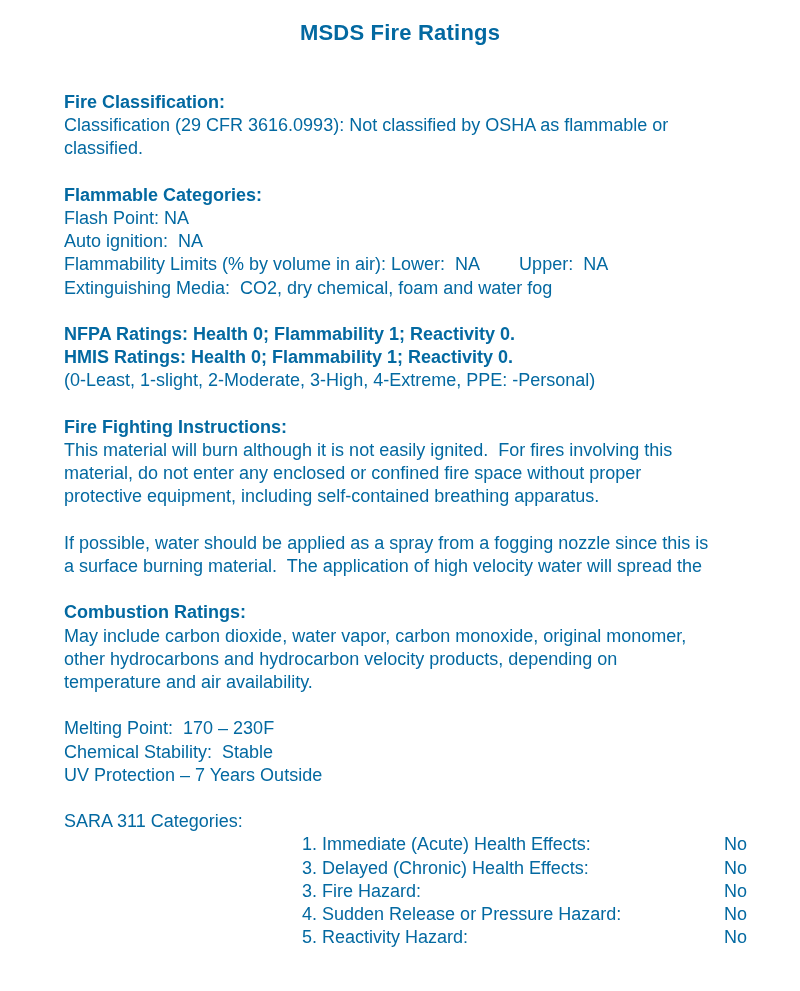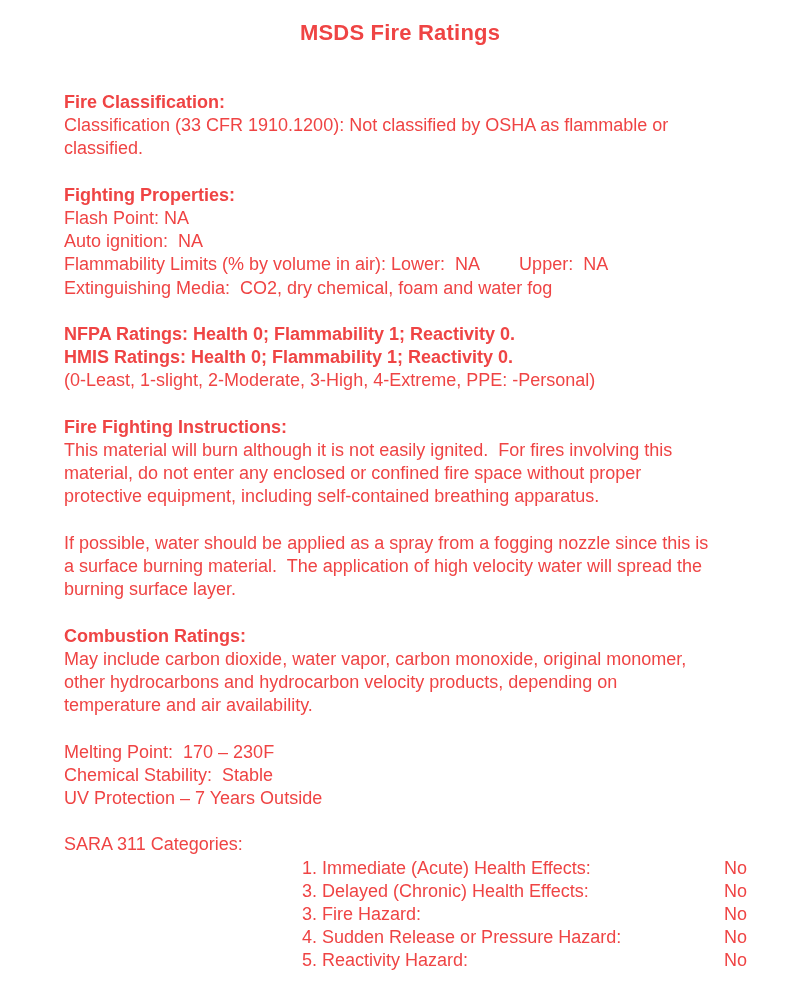--- a/index.html
+++ b/index.html
@@ -5,21 +5,21 @@
   html, body {
     margin: 0;
     padding: 0;
     background: #ffffff;
   }
   .page {
     position: relative;
     width: 800px;
     height: 991px;
     background: #ffffff;
-    color: #ef4444;
+    color: #0369a1;
     font-family: "Liberation Sans", sans-serif;
     overflow: hidden;
   }
   .title {
     margin: 0;
     padding-top: 19px;
     font-size: 22px;
     line-height: 27px;
     font-weight: bold;
     text-align: center;
@@ -43,26 +43,26 @@
 <body>
 
 <div class="page">
 
   <h1 class="title">MSDS Fire Ratings</h1>
 
   <div class="content">
 
     <section class="sec first">
       <div class="line bold">Fire Classification:</div>
-      <div class="line">Classification (33 CFR 1910.1200): Not classified by OSHA as flammable or</div>
+      <div class="line">Classification (29 CFR 3616.0993): Not classified by OSHA as flammable or</div>
       <div class="line">classified.</div>
     </section>
 
     <section class="sec">
-      <div class="line bold">Fighting Properties:</div>
+      <div class="line bold">Flammable Categories:</div>
       <div class="line">Flash Point: NA</div>
       <div class="line">Auto ignition:  NA</div>
       <div class="line">Flammability Limits (% by volume in air): Lower:  NA        Upper:  NA</div>
       <div class="line">Extinguishing Media:  CO2, dry chemical, foam and water fog</div>
     </section>
 
     <section class="sec">
       <div class="line bold">NFPA Ratings: Health 0; Flammability 1; Reactivity 0.</div>
       <div class="line bold">HMIS Ratings: Health 0; Flammability 1; Reactivity 0.</div>
       <div class="line">(0-Least, 1-slight, 2-Moderate, 3-High, 4-Extreme, PPE: -Personal)</div>
@@ -71,21 +71,20 @@
     <section class="sec">
       <div class="line bold">Fire Fighting Instructions:</div>
       <div class="line">This material will burn although it is not easily ignited.  For fires involving this</div>
       <div class="line">material, do not enter any enclosed or confined fire space without proper</div>
       <div class="line">protective equipment, including self-contained breathing apparatus.</div>
     </section>
 
     <section class="sec">
       <div class="line">If possible, water should be applied as a spray from a fogging nozzle since this is</div>
       <div class="line">a surface burning material.  The application of high velocity water will spread the</div>
-      <div class="line">burning surface layer.</div>
     </section>
 
     <section class="sec">
       <div class="line bold">Combustion Ratings:</div>
       <div class="line">May include carbon dioxide, water vapor, carbon monoxide, original monomer,</div>
       <div class="line">other hydrocarbons and hydrocarbon velocity products, depending on</div>
       <div class="line">temperature and air availability.</div>
     </section>
 
     <section class="sec">

